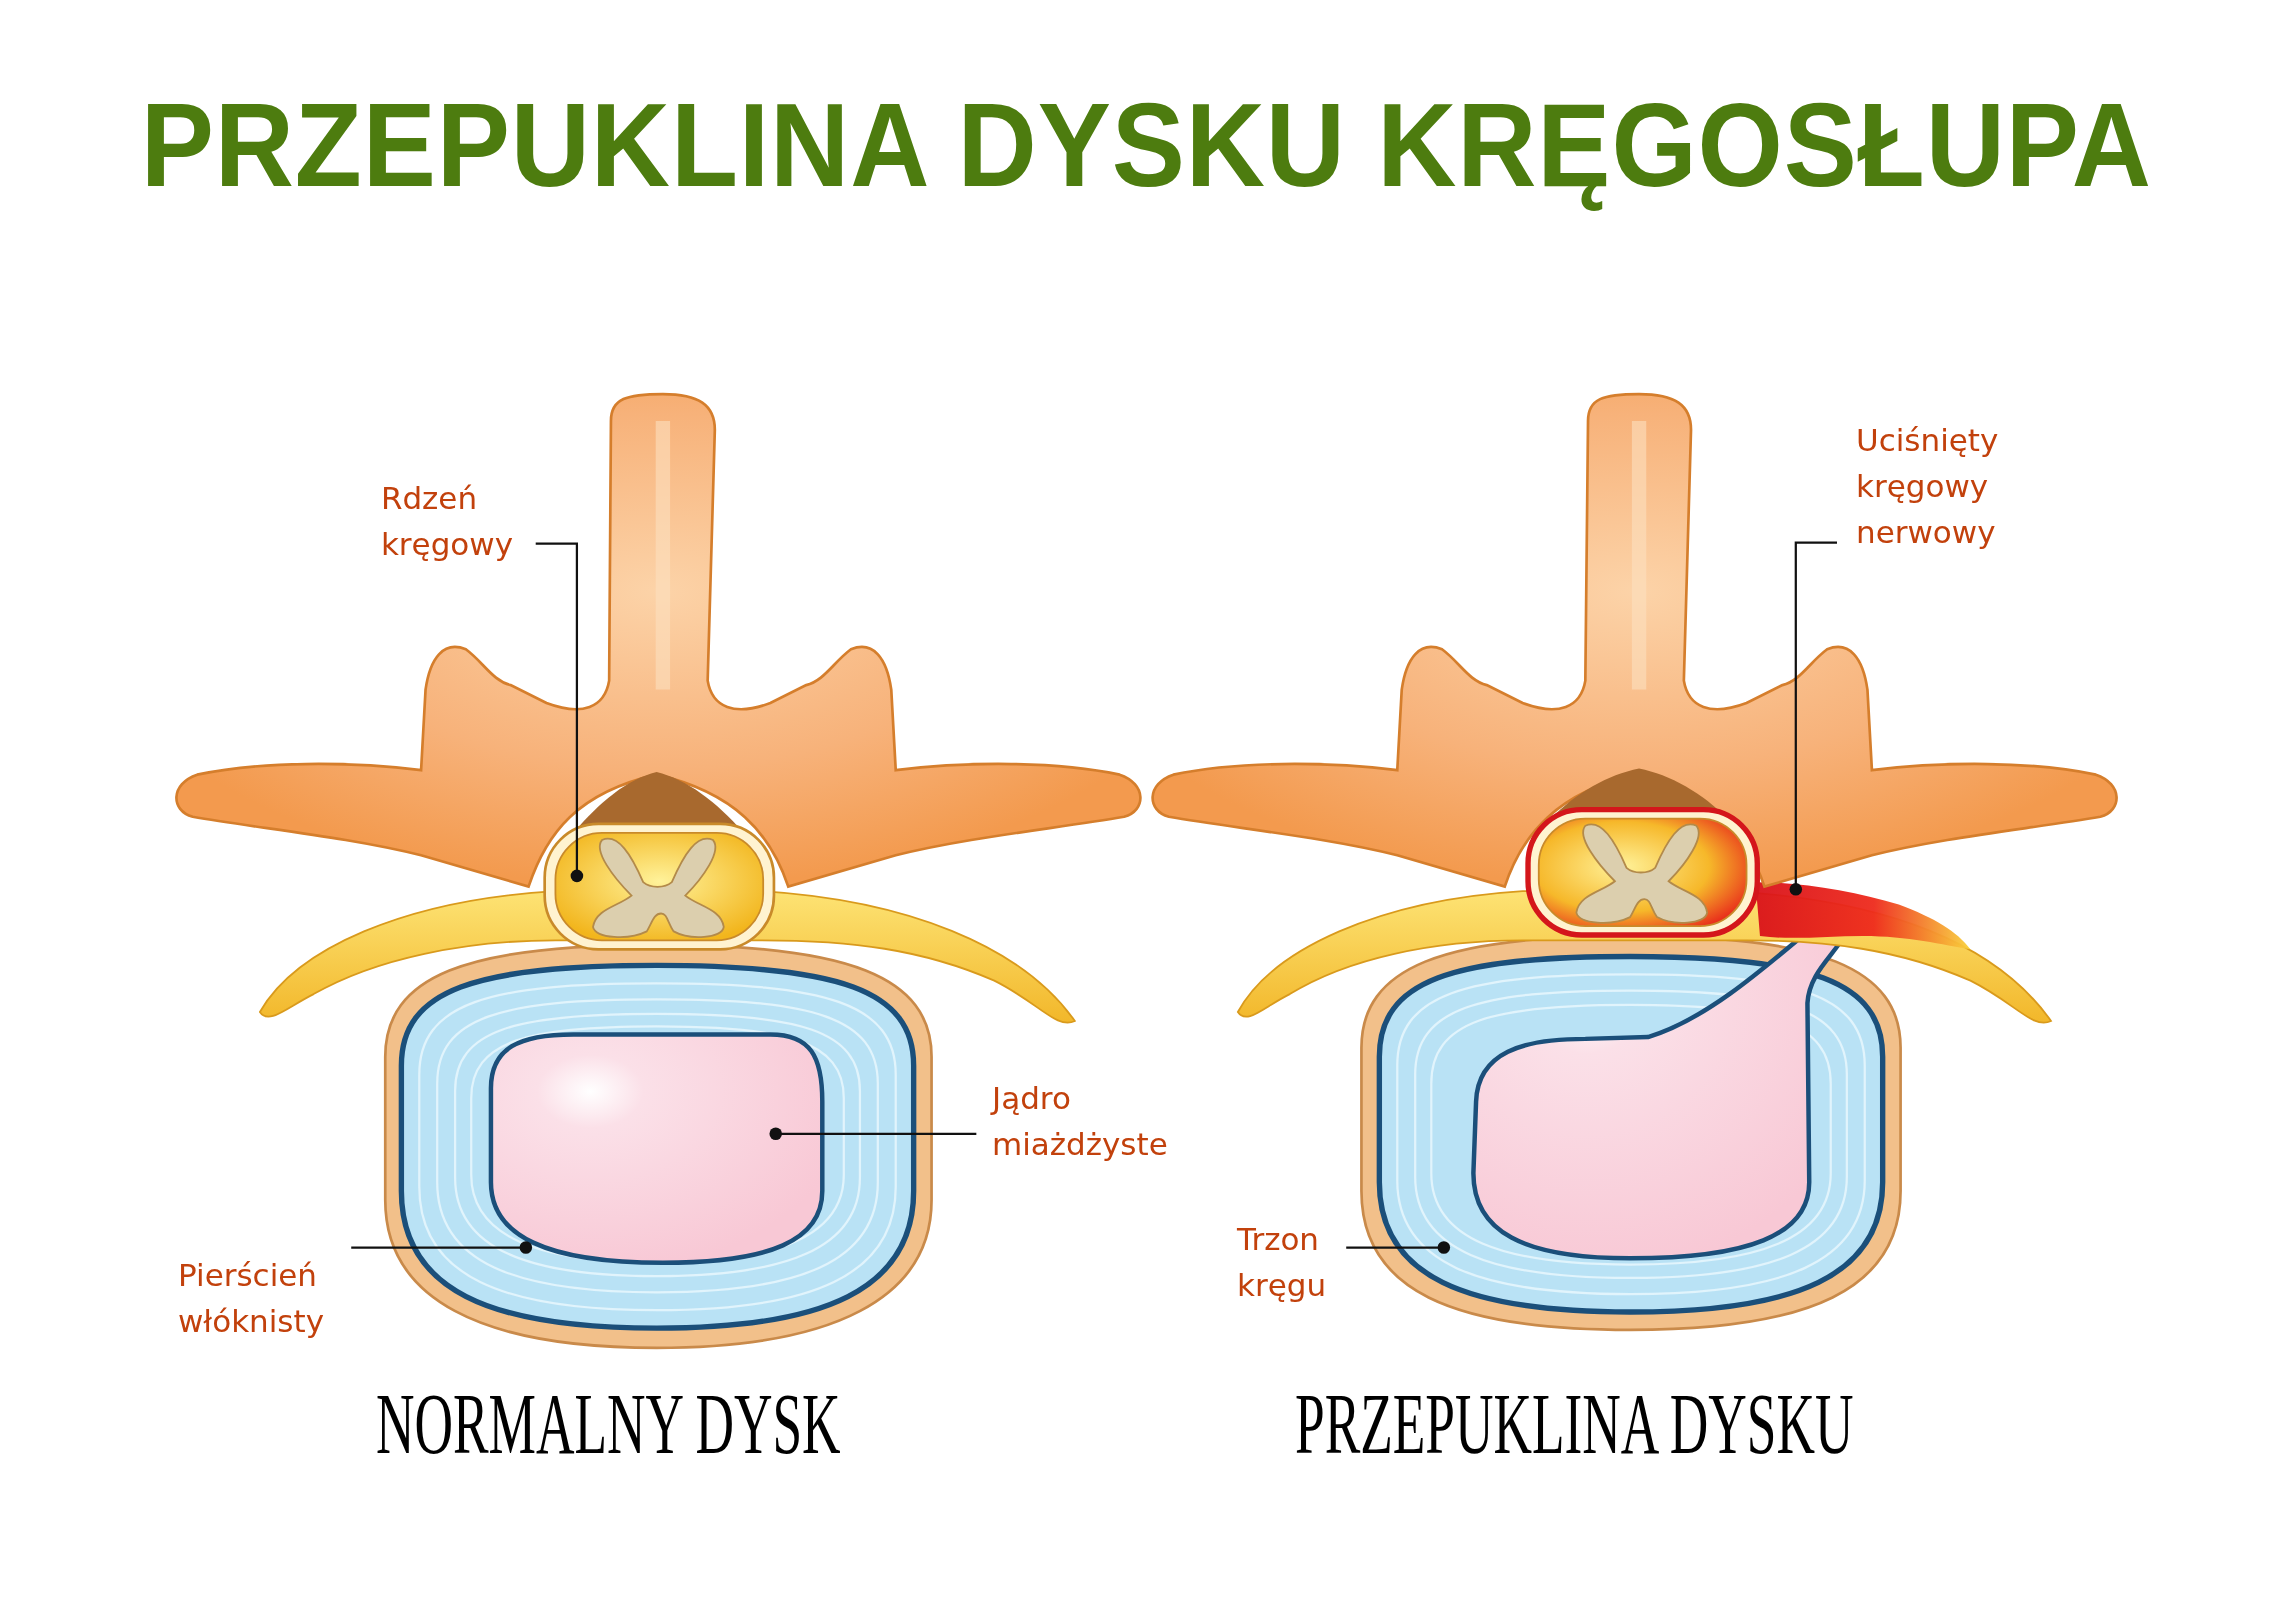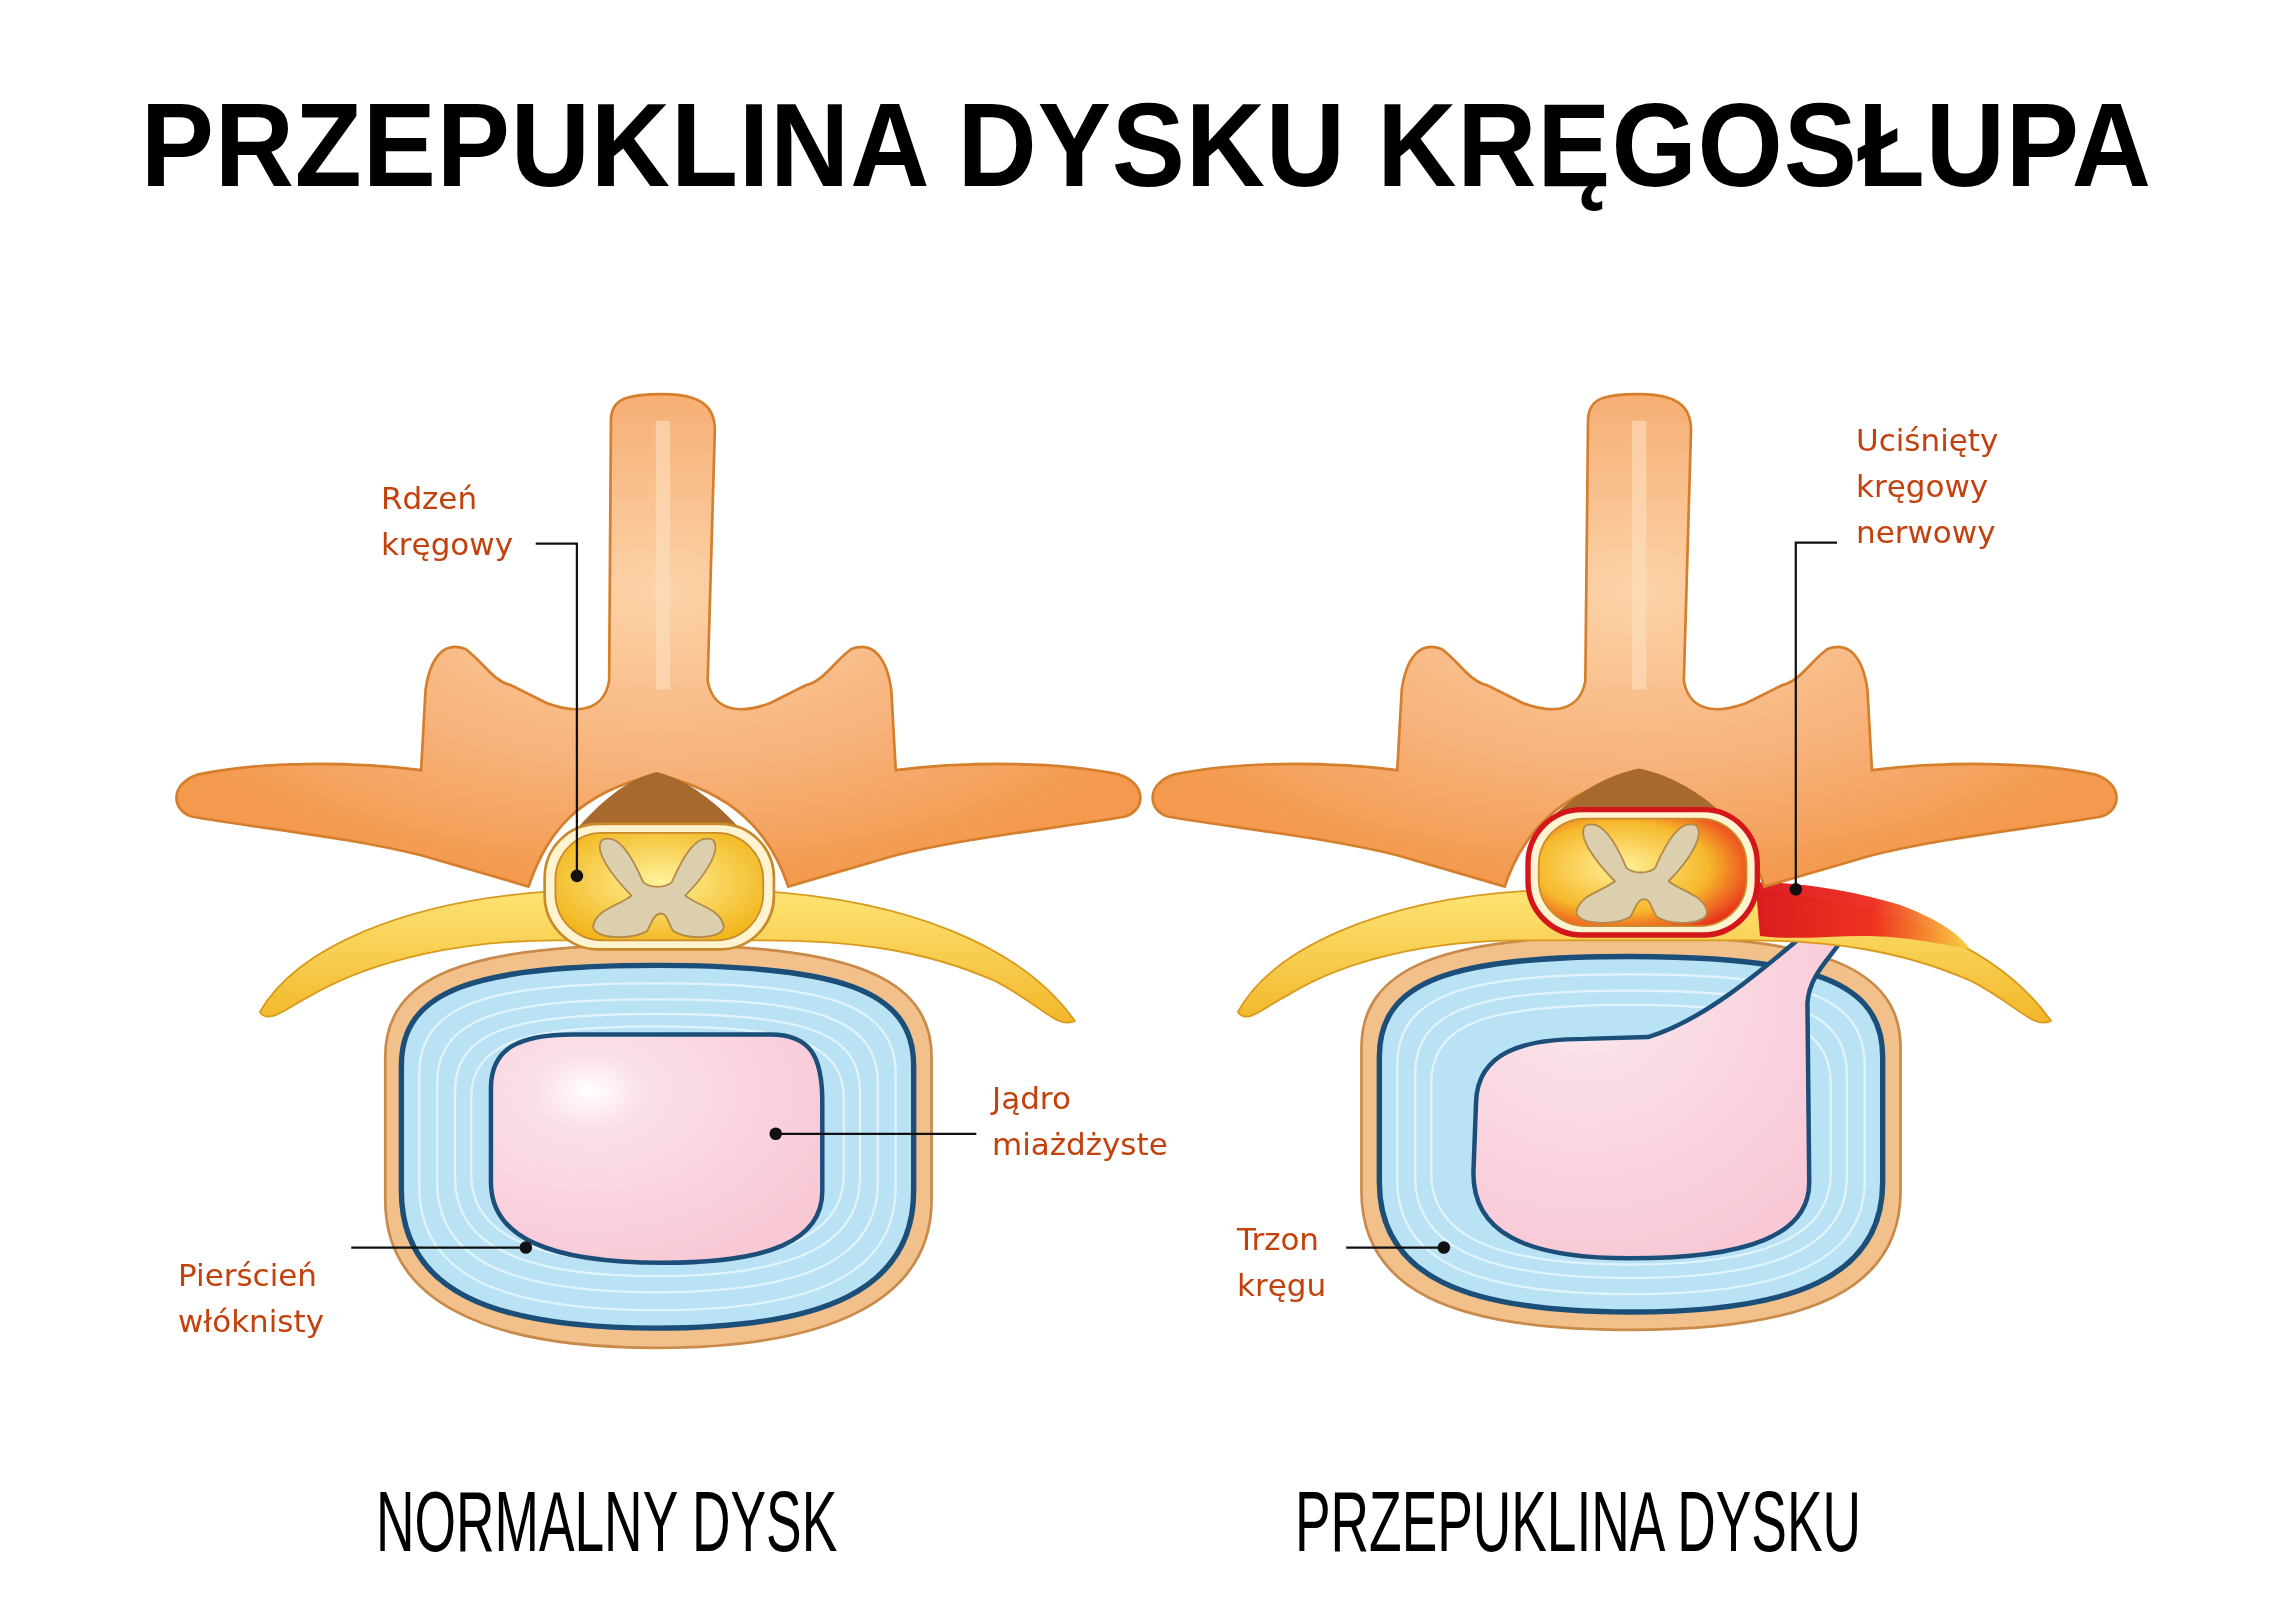--- a/index.html
+++ b/index.html
@@ -1,19 +1,19 @@
 <!DOCTYPE html>
 <html style="font-size:14.3px"><head>
 <meta charset="utf-8">
 <style>
   html,body{margin:0;padding:0;background:#ffffff;}
   body{width:2293px;height:1621px;position:relative;overflow:hidden;font-family:"DejaVu Sans","Liberation Sans",sans-serif;}
-  .title{position:absolute;left:0;top:86px;width:2293px;text-align:center;font-family:"Liberation Sans",sans-serif;font-weight:bold;font-size:118px;letter-spacing:0.9px;color:#000000;line-height:1;}
+  .title{position:absolute;left:0;top:86px;width:2293px;text-align:center;font-family:"Liberation Sans",sans-serif;font-weight:bold;font-size:118px;letter-spacing:0.9px;color:#4d7c0f;line-height:1;}
   .title span{display:inline-block;transform:scaleX(0.93);transform-origin:center;}
-  .subtitle{position:absolute;top:1478px;font-family:Liberation Sans, sans-serif;font-size:86px;color:#000;line-height:1;white-space:nowrap;text-align:center;}
+  .subtitle{position:absolute;top:1381px;font-family:Liberation Serif, serif;font-size:86px;color:#000;line-height:1;white-space:nowrap;text-align:center;}
   .subtitle span{display:inline-block;transform:scaleX(0.62);transform-origin:left center;}
   .label{position:absolute;font-family:"DejaVu Sans",sans-serif;font-size:31px;line-height:46px;color:#c2410c;white-space:nowrap;}
   .label div{display:block;}
   .label.right{text-align:left;}
   svg.art{position:absolute;left:0;top:0;}
 </style>
 </head>
 <body>
 
 <div class="title"><span>PRZEPUKLINA DYSKU KRĘGOSŁUPA</span></div>

